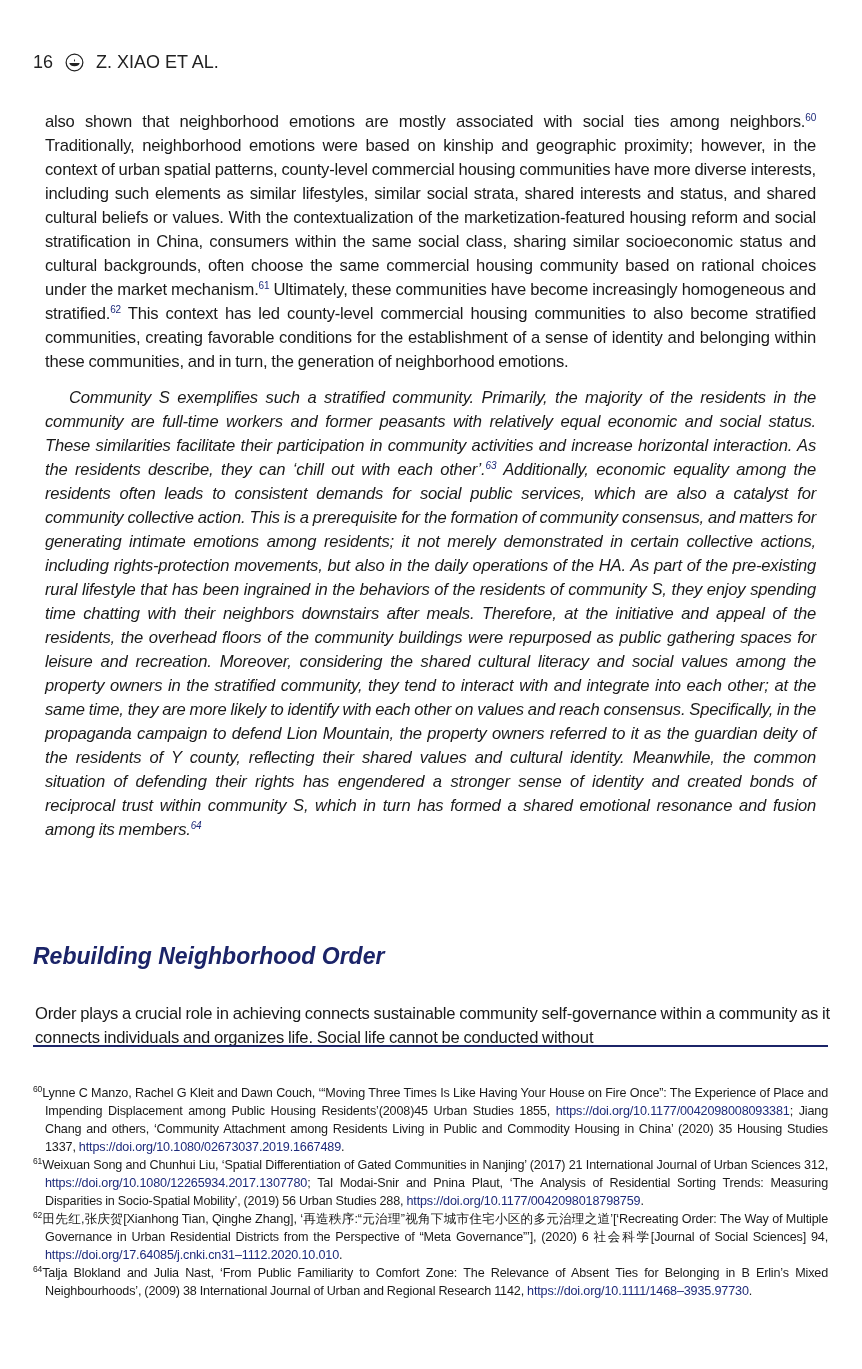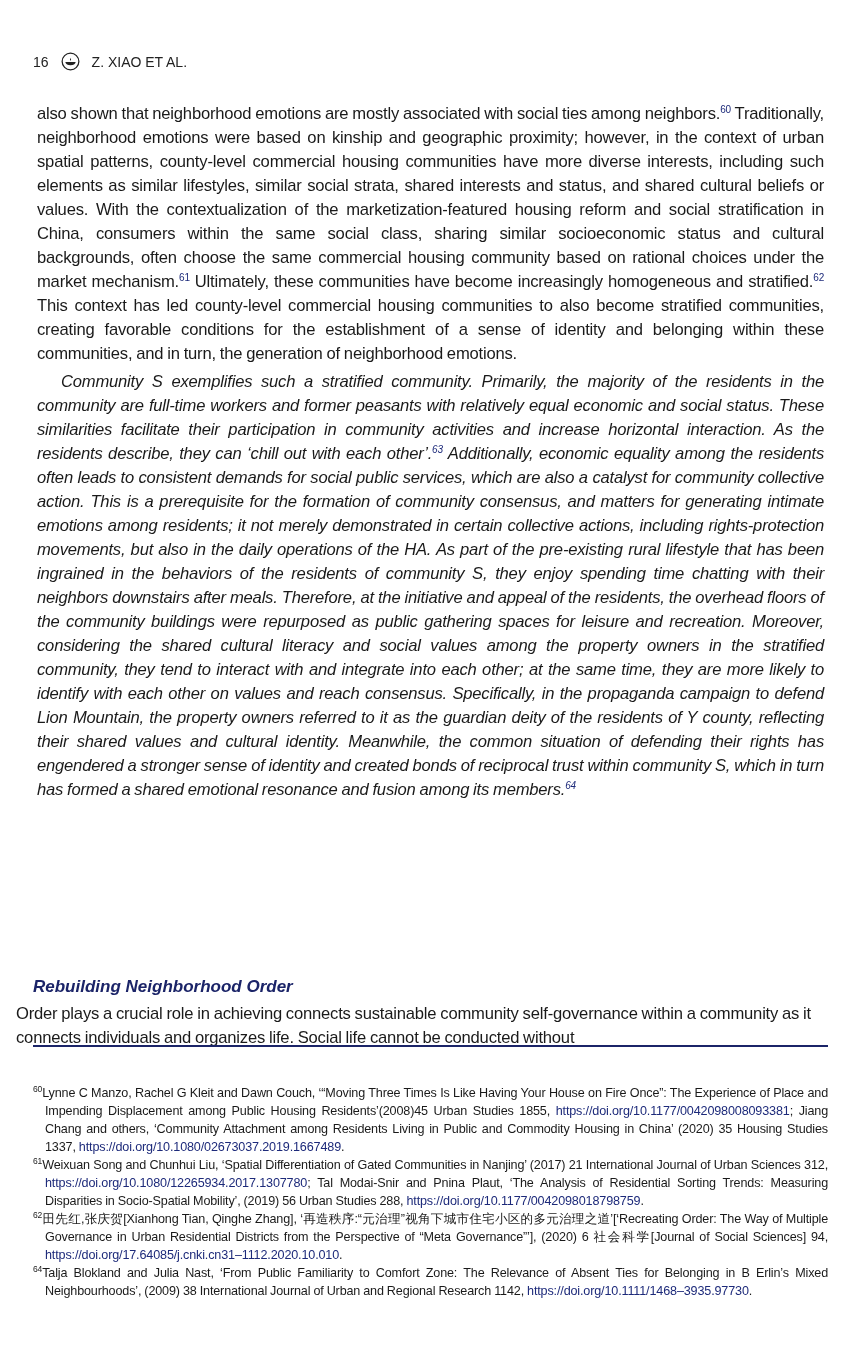--- a/index.html
+++ b/index.html
@@ -1,25 +1,25 @@
 <!DOCTYPE html>
 <html><head>
 <meta charset="utf-8">
 <style>
   html, body { margin: 0; padding: 0; background: #ffffff; }
   body { width: 862px; height: 1369px; position: relative; overflow: hidden; color: #1a1a1a; font-family: "Liberation Sans", sans-serif; }
-  .running-head { position: absolute; left: 33px; top: 52px; display: flex; align-items: center; font-size: 14px; color: #222; }
+  .running-head { position: absolute; left: 33px; top: 52px; display: flex; align-items: center; font-size: 18px; color: #222; }
   .running-head .pg { margin-right: 12px; }
   .running-head .logo { width: 19px; height: 19px; margin-right: 12px; }
   .body-text { position: absolute; left: 33px; width: 795px; top: 98px; font-family: "Liberation Sans", sans-serif; font-size: 16.6px; line-height: 24px; text-align: justify; letter-spacing: -0.2px; word-spacing: -0.5px; }
-  .body-text p { margin: 4px; }
+  .body-text p { margin: 12px; }
   .indent { text-indent: 24px; font-style: italic; }
   sup.fn { color: #1d2a7a; font-size: 10px; line-height: 0; vertical-align: 6px; }
-  .heading { position: absolute; left: 33px; top: 977px; font-style: italic; font-weight: bold; font-size: 17px; color: #1b2468; }
-  .body2 { position: absolute; left: 16px; width: 795px; top: 980px; font-size: 16.6px; line-height: 24px; text-align: justify; letter-spacing: -0.2px; word-spacing: -0.5px; margin-top: 22px; }
+  .heading { position: absolute; left: 33px; top: 943px; font-style: italic; font-weight: bold; font-size: 23px; color: #1b2468; }
+  .body2 { position: absolute; left: 35px; width: 795px; top: 980px; font-size: 16.6px; line-height: 24px; text-align: justify; letter-spacing: -0.2px; word-spacing: -0.5px; margin-top: 22px; }
   .rule { position: absolute; left: 33px; width: 795px; top: 1045px; height: 2px; background: #1b2468; }
   .notes { position: absolute; left: 33px; width: 795px; top: 1050px; font-size: 12.6px; line-height: 18px; text-align: justify; letter-spacing: -0.15px; word-spacing: -0.3px; margin-top: 34px; }
   .note { margin: 0; padding-left: 12px; text-indent: -12px; }
   .note sup { font-size: 8.5px; vertical-align: 5px; line-height: 0; }
   a.doi { color: #1d2a7a; text-decoration: none; }
 </style>
 </head>
 <body>
 
 <div class="running-head">

